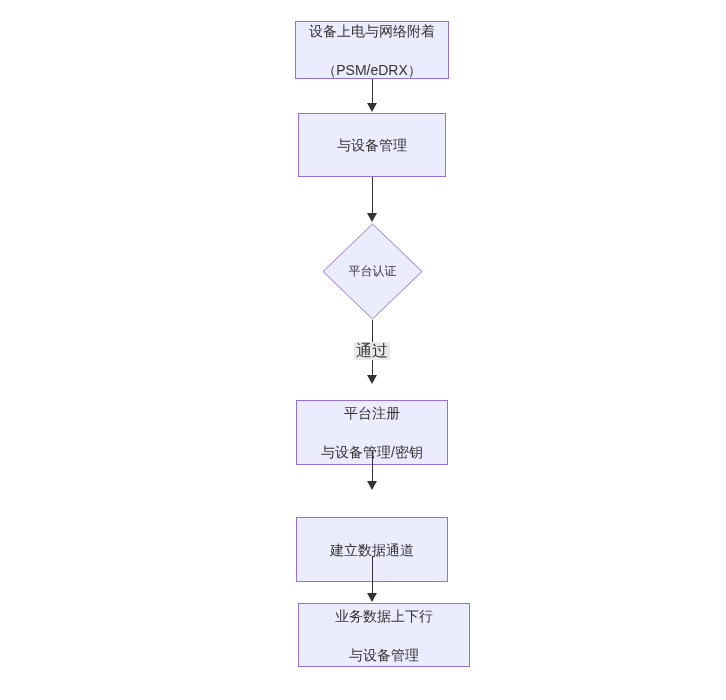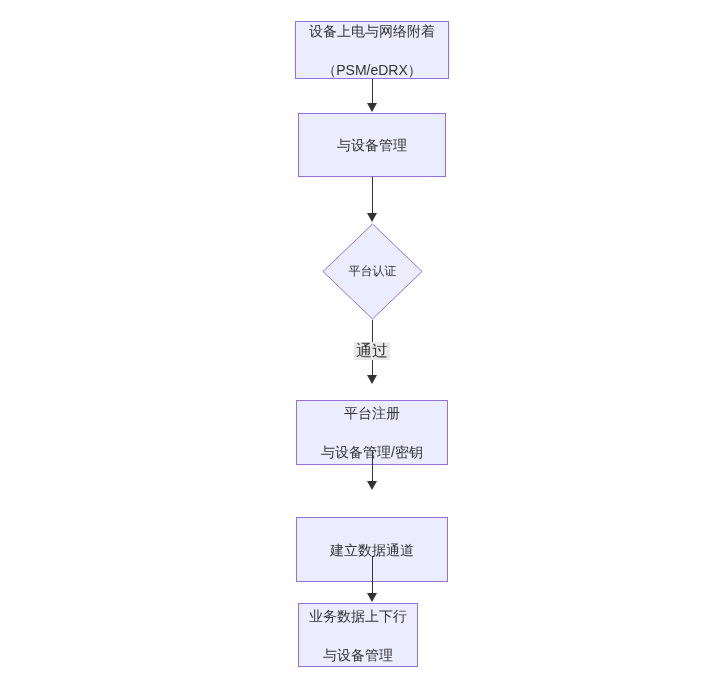--- a/index.html
+++ b/index.html
@@ -118,18 +118,18 @@
   <div class="vline" style="left:372px; top:450px; height:33px;"></div>
   <div class="arrowhead" style="left:372px; top:481px;"></div>
 
   <div class="flow-node" style="left:296px; top:491px; width:152px; height:65px;margin-top:26px;">
     <span>建立数据通道</span>
   </div>
 
   <div class="vline" style="left:372px; top:556px; height:39px;"></div>
   <div class="arrowhead" style="left:372px; top:593px;"></div>
 
-  <div class="flow-node" style="left:298px; top:603px; width:120px; height:64px;">
+  <div class="flow-node" style="left:298px; top:603px; width:172px; height:64px;">
     <span>业务数据上下行</span>
     <span>与设备管理</span>
   </div>
 
 </div>
 
 </body></html>

